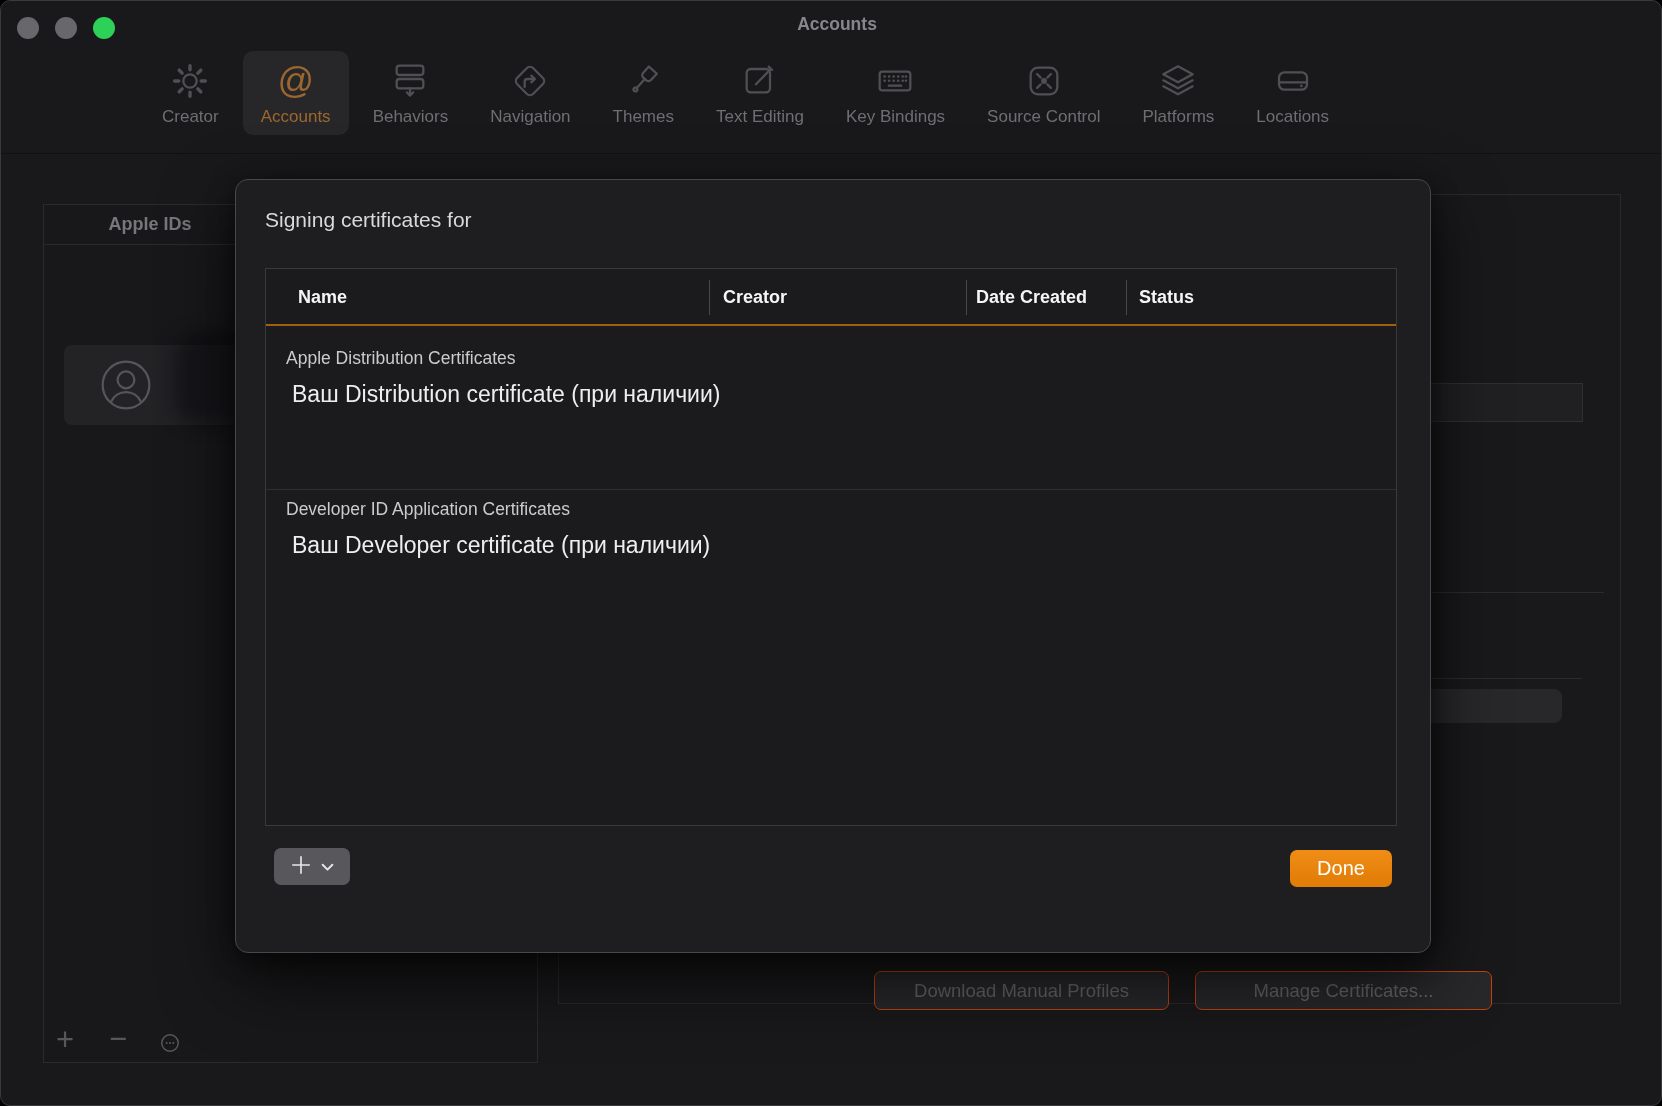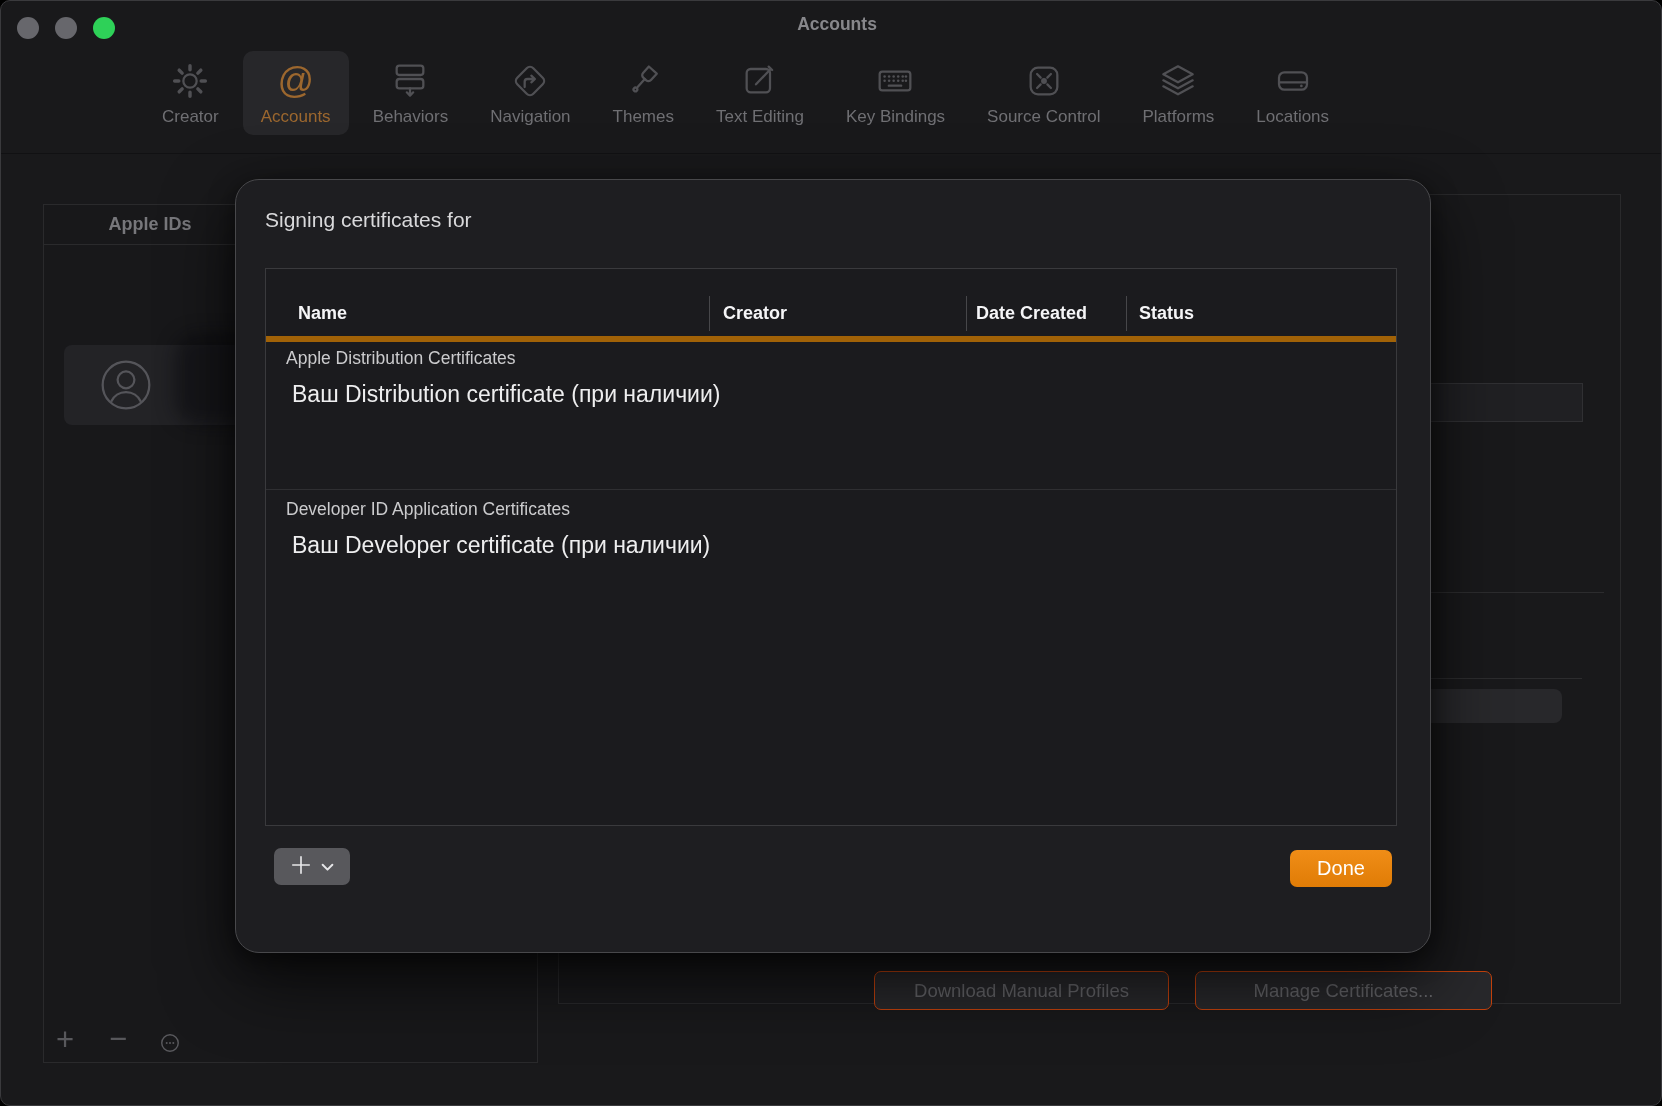--- a/index.html
+++ b/index.html
@@ -39,26 +39,26 @@
   .rp-field{position:absolute;left:843px;top:188px;width:181px;height:39px;background:#202023;
     border:1px solid #303033;box-sizing:border-box;}
   .rp-line1{position:absolute;left:843px;top:397px;width:202px;height:1px;background:#2c2c2e;}
   .rp-line2{position:absolute;left:843px;top:483px;width:180px;height:1px;background:#2c2c2e;}
   .rp-btn-stub{position:absolute;left:843px;top:494px;width:160px;height:34px;background:#28282b;border-radius:8px;}
   .bg-btn{position:absolute;top:776px;height:39px;background:#28282b;border:1px solid #c2410c;
     box-sizing:border-box;border-radius:7px;display:flex;align-items:center;justify-content:center;
     font-size:18.5px;color:#646468;}
   
   .sheet{position:absolute;left:234px;top:178px;width:1196px;height:774px;background:#1e1e21;
-    border:1px solid #48484b;box-sizing:border-box;border-radius:24px;
+    border:1px solid #48484b;box-sizing:border-box;border-radius:13px;
     box-shadow:0 28px 70px rgba(0,0,0,.65),0 6px 24px rgba(0,0,0,.5);}
   .sheet-title{position:absolute;left:29px;top:28px;font-size:21px;color:#d9d9db;}
   .cert-table{position:absolute;left:29px;top:88px;width:1132px;height:558px;background:#1b1b1e;
     border:1px solid #3a3a3d;box-sizing:border-box;}
-  .tbl-header{position:absolute;left:0;top:16px;width:100%;height:57px;border-bottom:6px solid #a16207;box-sizing:border-box;}
+  .tbl-header{position:absolute;left:0;top:0;width:100%;height:57px;border-bottom:2px solid #a16207;box-sizing:border-box;}
   .col-label{position:absolute;top:0;height:57px;display:flex;align-items:center;
     font-size:18px;font-weight:700;color:#f5f5f7;}
   .col-divider{position:absolute;top:11px;width:1px;height:35px;background:#47474a;}
   .group-label{position:absolute;left:20px;font-size:17.5px;color:#cbcbcd;}
   .cert-row{position:absolute;left:26px;font-size:23px;color:#eeeeef;}
   .section-divider{position:absolute;left:0;top:220px;width:100%;height:1px;background:#2f2f32;}
   .add-btn{position:absolute;left:38px;top:668px;width:76px;height:37px;background:#58585c;
     border-radius:7px;display:flex;align-items:center;justify-content:center;gap:9px;}
   .done-btn{position:absolute;left:1054px;top:670px;width:102px;height:37px;
     background:linear-gradient(#f08d17,#e07c06);border-radius:7px;display:flex;align-items:center;

